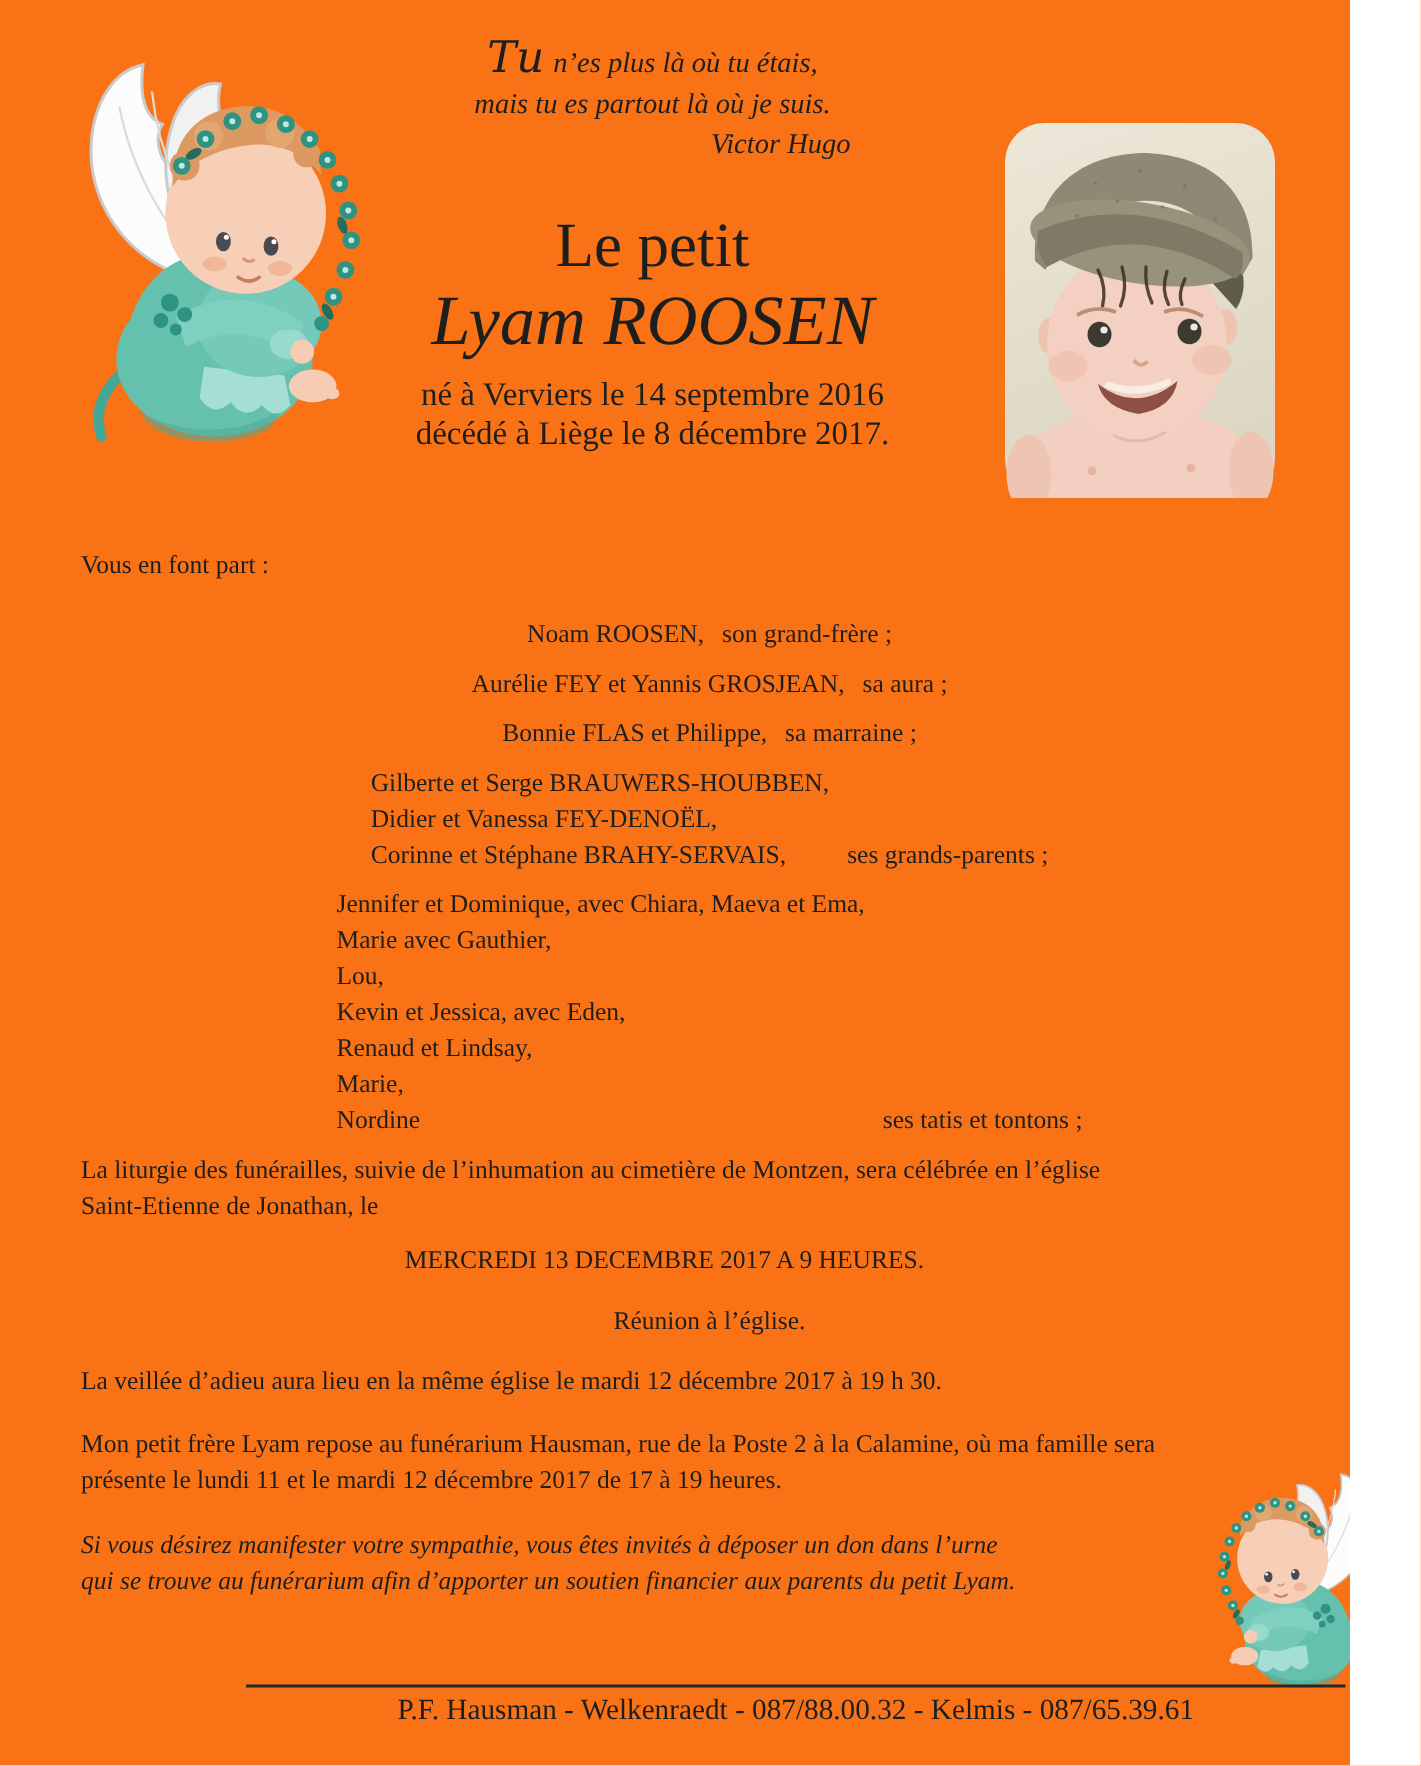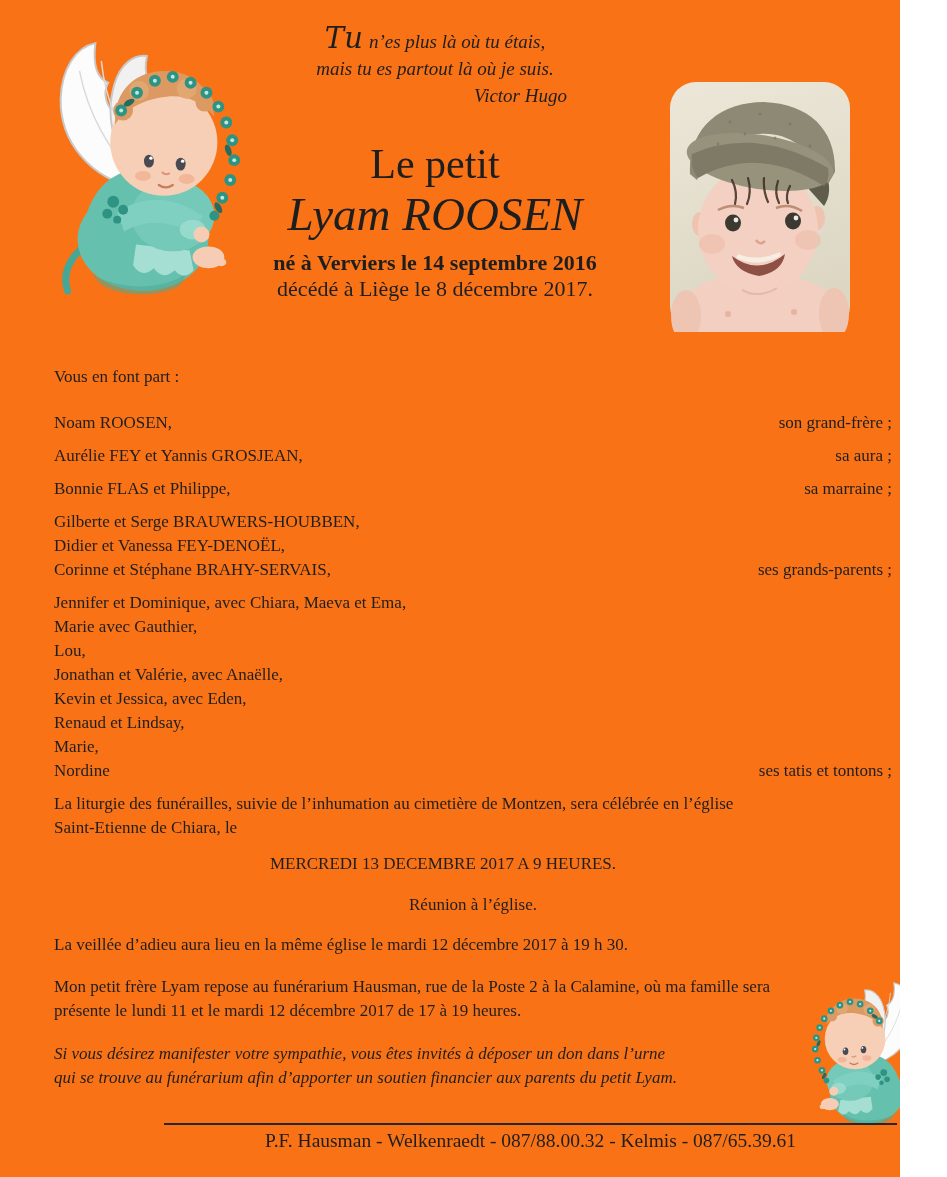--- a/index.html
+++ b/index.html
@@ -19,28 +19,28 @@
   
   .quote { position:absolute; left:255px; top:24px; width:360px;
            font-style:italic; font-size:19px; line-height:27px; text-align:center; }
   .q-initial { font-size:29px; font-family:"DejaVu Serif",serif; margin-right:6px; line-height:1; }
   .q-attr { text-align:right; padding-right:48px; }
 
   
   .title-block { position:absolute; left:255px; top:140px; width:360px; text-align:center; }
   .t1 { font-size:42px; line-height:48px; }
   .t2 { font-size:47px; line-height:52px; white-space:nowrap;font-style:italic; }
-  .birth { font-size:22px; line-height:26px; margin-top:10px; white-space:nowrap;font-weight:bold; }
+  .birth { font-size:22px; line-height:26px; margin-top:10px; white-space:nowrap; }
   .death { font-size:22px; line-height:26px; white-space:nowrap; }
 
   
   .content { position:absolute; left:54px; top:365px; width:838px;
              font-size:17px; line-height:24px; }
   .intro { margin-bottom:22px; }
-  .fam-group { display:flex; justify-content:space-between; align-items:flex-end; margin-bottom:9px; }
+  .fam-group { display:flex; justify-content:center; align-items:flex-end; margin-bottom:9px; }
   .fam-names { min-width:0; }
   .name-line, .line { white-space:nowrap; }
   .fam-role { white-space:nowrap; margin-left:12px; }
   .center-line { text-align:center; }
   .mercredi { margin-top:12px; padding-right:60px; }
   .reunion  { margin-top:17px; }
   .veillee  { margin-top:16px; white-space:nowrap; }
   .repose   { margin-top:18px; }
   .donation { margin-top:19px; font-style:italic; }
 
@@ -264,33 +264,32 @@
             <div class="name-line">Didier et Vanessa FEY-DENOËL,</div>
             <div class="name-line">Corinne et Stéphane BRAHY-SERVAIS,</div>
           </div>
           <div class="fam-role">ses grands-parents ;</div>
         </div>
         <div class="fam-group">
           <div class="fam-names">
             <div class="name-line">Jennifer et Dominique, avec Chiara, Maeva et Ema,</div>
             <div class="name-line">Marie avec Gauthier,</div>
             <div class="name-line">Lou,</div>
-            <div class="name-line">Jonathan et Valérie, avec Anaëlle,</div>
             <div class="name-line">Kevin et Jessica, avec Eden,</div>
             <div class="name-line">Renaud et Lindsay,</div>
             <div class="name-line">Marie,</div>
             <div class="name-line">Nordine</div>
           </div>
           <div class="fam-role">ses tatis et tontons ;</div>
         </div>
       </div>
 
     <div class="para">
         <div class="line">La liturgie des funérailles, suivie de l’inhumation au cimetière de Montzen, sera célébrée en l’église</div>
-        <div class="line">Saint-Etienne de Chiara, le</div>
+        <div class="line">Saint-Etienne de Jonathan, le</div>
       </div>
     <div class="center-line mercredi">MERCREDI 13 DECEMBRE 2017 A 9 HEURES.</div>
     <div class="center-line reunion">Réunion à l’église.</div>
     <div class="veillee">La veillée d’adieu aura lieu en la même église le mardi 12 décembre 2017 à 19 h 30.</div>
     <div class="repose">
         <div class="line">Mon petit frère Lyam repose au funérarium Hausman, rue de la Poste 2 à la Calamine, où ma famille sera</div>
         <div class="line">présente le lundi 11 et le mardi 12 décembre 2017 de 17 à 19 heures.</div>
       </div>
     <div class="donation">
         <div class="line">Si vous désirez manifester votre sympathie, vous êtes invités à déposer un don dans l’urne</div>

